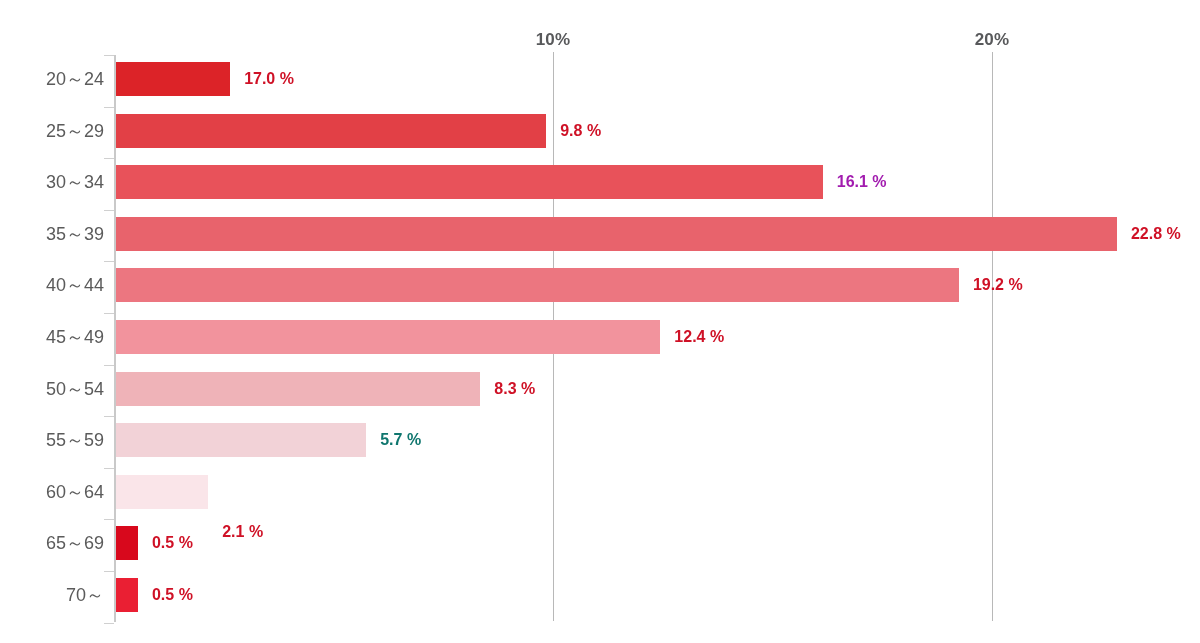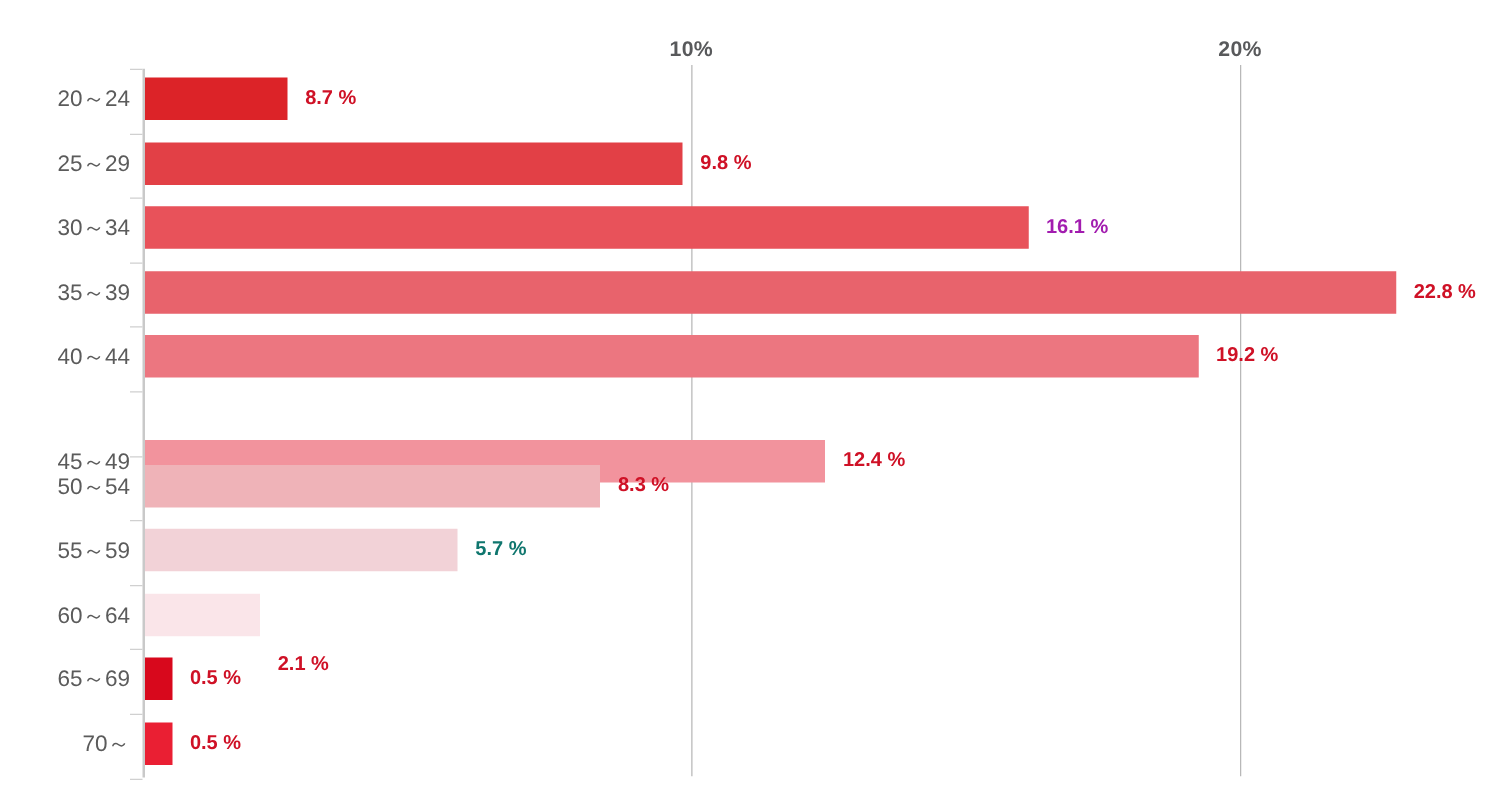--- a/index.html
+++ b/index.html
@@ -133,21 +133,21 @@
         <div class="axis-tick" style="top: 468px;"></div>
         <div class="axis-tick" style="top: 519px;"></div>
         <div class="axis-tick" style="top: 571px;"></div>
         <div class="axis-tick" style="top: 623px;"></div>
       </div>
 
     <div id="bar-rows">
         <div class="bar-row" style="top: 62px; height: 34px;">
           <div class="cat-label" style="top: 8px; color: rgb(91, 91, 91);">20～24</div>
           <div class="bar" title="20～24 2.6 %" style="width: 114.14px; background: rgb(220, 35, 40);"></div>
-          <div class="val-label" style="left: 244.14px; top: 9px; color: rgb(207, 17, 38);">8.7 %</div>
+          <div class="val-label" style="left: 244.14px; top: 9px; color: rgb(207, 17, 38);">17.0 %</div>
         </div>
         <div class="bar-row" style="top: 113.6px; height: 34px; text-decoration: underline;">
           <div class="cat-label" style="top: 8px; color: rgb(91, 91, 91);">25～29</div>
           <div class="bar" title="25～29 9.8 %" style="width: 430.22px; background: rgb(226, 64, 70);"></div>
           <div class="val-label" style="left: 560.22px; top: 9px; color: rgb(207, 17, 38);">9.8 %</div>
         </div>
         <div class="bar-row" style="top: 165.2px; height: 34px;">
           <div class="cat-label" style="top: 8px; color: rgb(91, 91, 91);">30～34</div>
           <div class="bar" title="30～34 16.1 %" style="width: 706.79px; background: rgb(232, 82, 90);"></div>
           <div class="val-label" style="left: 836.79px; top: 9px; color: #a21caf;">16.1 %</div>
@@ -155,21 +155,21 @@
         <div class="bar-row" style="top: 216.8px; height: 34px;">
           <div class="cat-label" style="top: 8px; color: rgb(91, 91, 91);">35～39</div>
           <div class="bar" title="35～39 22.8 %" style="width: 1000.92px; background: rgb(232, 99, 108);"></div>
           <div class="val-label" style="left: 1130.92px; top: 9px; color: rgb(207, 17, 38);">22.8 %</div>
         </div>
         <div class="bar-row" style="top: 268.4px; height: 34px;">
           <div class="cat-label" style="top: 8px; color: rgb(91, 91, 91);">40～44</div>
           <div class="bar" title="40～44 19.2 %" style="width: 842.88px; background: rgb(236, 118, 128);"></div>
           <div class="val-label" style="left: 972.88px; top: 9px; color: rgb(207, 17, 38);">19.2 %</div>
         </div>
-        <div class="bar-row" style="top: 320px; height: 34px; margin-top: 32px;">
+        <div class="bar-row" style="top: 320px; height: 34px;">
           <div class="cat-label" style="top: 8px; color: rgb(91, 91, 91);">45～49</div>
           <div class="bar" title="45～49 12.4 %" style="width: 544.36px; background: rgb(242, 147, 157);"></div>
           <div class="val-label" style="left: 674.36px; top: 9px; color: rgb(207, 17, 38);">12.4 %</div>
         </div>
         <div class="bar-row" style="top: 371.6px; height: 34px;">
           <div class="cat-label" style="top: 8px; color: rgb(91, 91, 91);">50～54</div>
           <div class="bar" title="50～54 8.3 %" style="width: 364.37px; background: rgb(239, 179, 184);"></div>
           <div class="val-label" style="left: 494.37px; top: 9px; color: rgb(207, 17, 38);">8.3 %</div>
         </div>
         <div class="bar-row" style="top: 423.2px; height: 34px; text-decoration: underline;">

